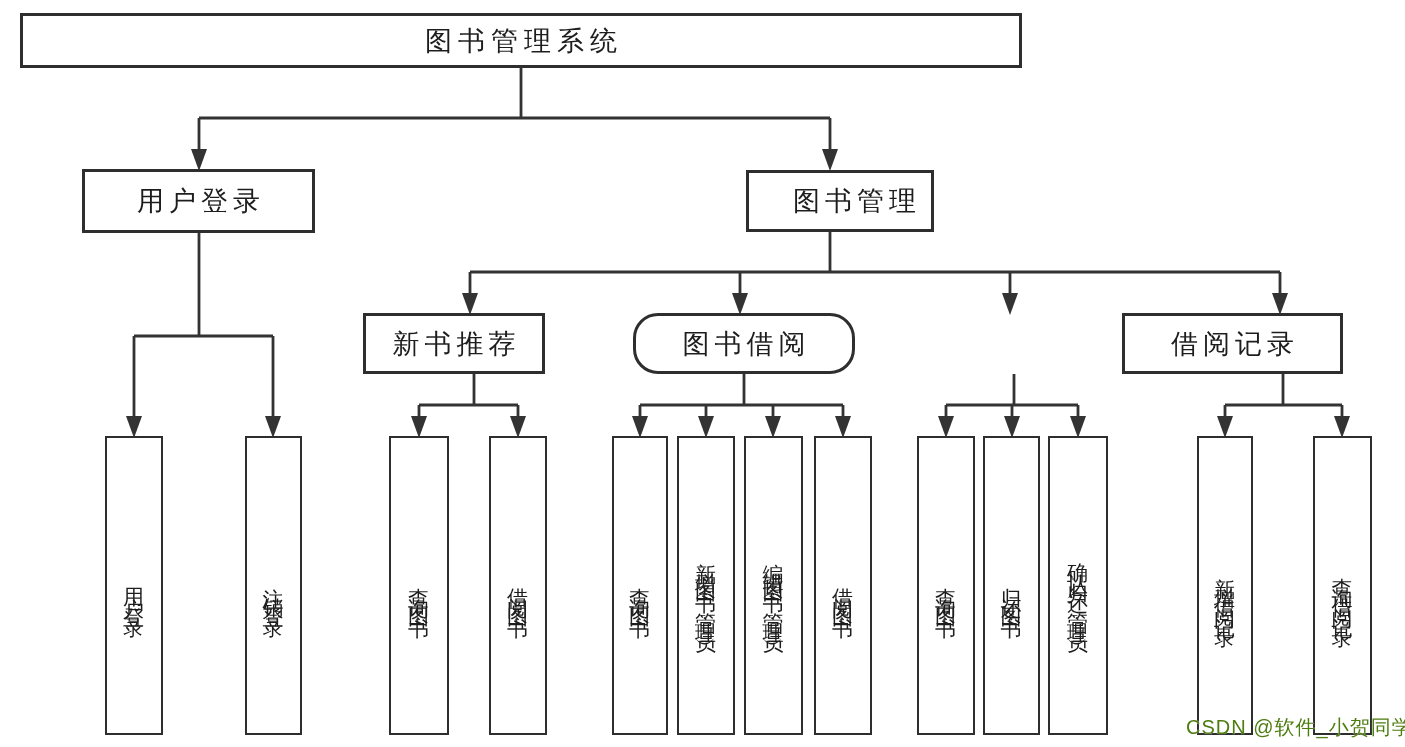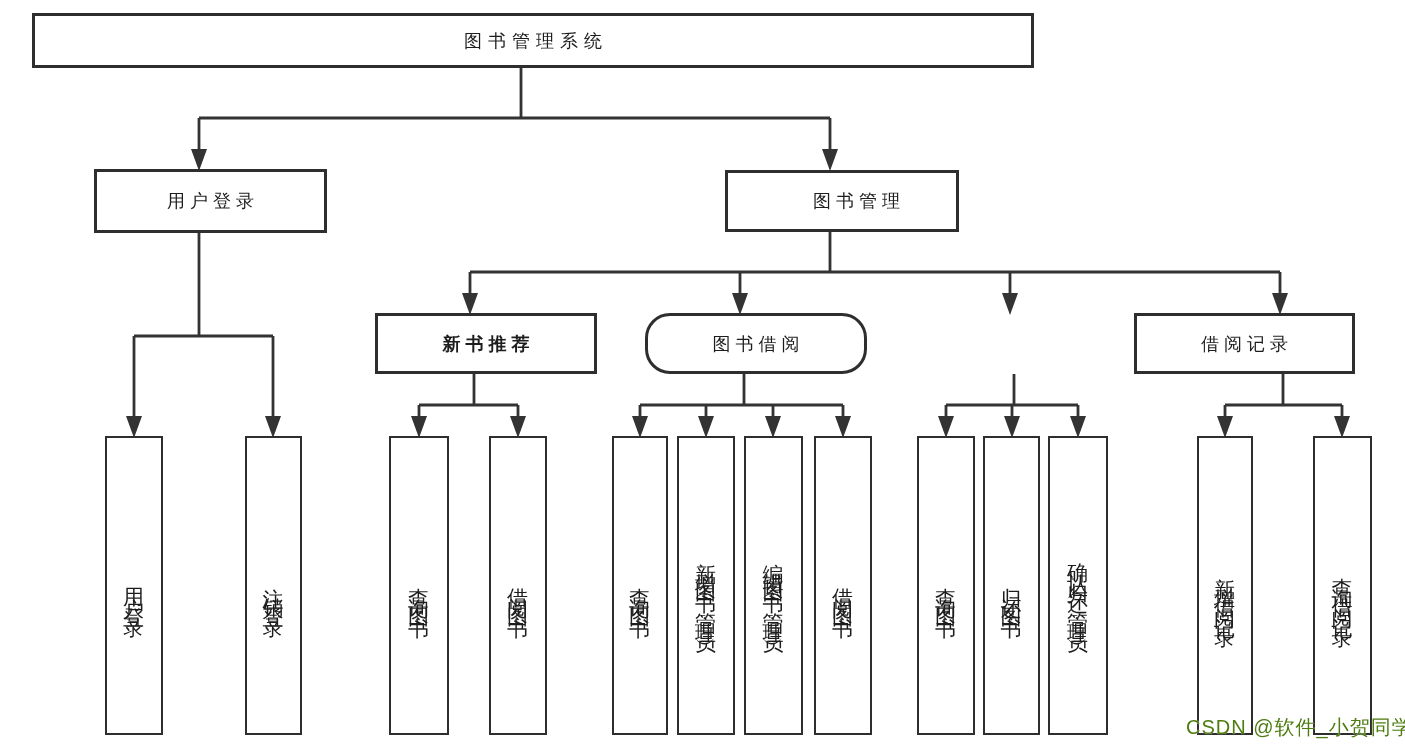--- a/index.html
+++ b/index.html
@@ -25,25 +25,24 @@
   }
   .node {
     position: absolute;
     box-sizing: border-box;
     background: #ffffff;
     border: 3px solid #2e2e2e;
     display: flex;
     align-items: center;
     justify-content: center;
     color: #1d1d1d;
-    font-size: 18px;
+    font-size: 27px;
     letter-spacing: 5px;
     white-space: nowrap;
     text-indent: 5px; 
-    margin-left: 12px;
   }
   .node.root { letter-spacing: 6px; text-indent: 6px; }
   .leaf {
     position: absolute;
     box-sizing: border-box;
     background: #ffffff;
     border: 2.5px solid #2e2e2e;
     display: flex;
     align-items: center;
     justify-content: center;
@@ -125,23 +124,23 @@
       <line x1="1225" y1="405" x2="1342" y2="405" stroke="#333333" stroke-width="2.8"></line>
       <line x1="1225" y1="405" x2="1225" y2="428" stroke="#333333" stroke-width="2.8"></line>
       <polygon points="1217,416 1233,416 1225,438" fill="#333333"></polygon>
       <line x1="1342" y1="405" x2="1342" y2="428" stroke="#333333" stroke-width="2.8"></line>
       <polygon points="1334,416 1350,416 1342,438" fill="#333333"></polygon>
     </svg>
 
   <div class="node root" style="left:20px; top:13px; width:1002px; height:55px;">图书管理系统</div>
 
   <div class="node" style="left:82px; top:169px; width:233px; height:64px;">用户登录</div>
-  <div class="node" style="left:713px; top:170px; width:234px; height:62px;padding-left:29px;">图书管理</div>
+  <div class="node" style="left:746px; top:170px; width:188px; height:62px;padding-left:29px;">图书管理</div>
 
-  <div class="node" style="left:363px; top:313px; width:222px; height:61px;font-weight:bold;">新书推荐</div>
+  <div class="node" style="left:363px; top:313px; width:182px; height:61px;">新书推荐</div>
   <div class="node" style="left:633px; top:313px; width:222px; height:61px;border-radius:25px;">图书借阅</div>
   <div class="node" style="left:1122px; top:313px; width:221px; height:61px;">借阅记录</div>
 
   <div class="leaf" style="left:105px; top:436px; width:58px; height:299px;">
     <span>用户登录</span>
     </div>
   <div class="leaf" style="left:245px; top:436px; width:57px; height:299px;">
     <span>注销登录</span>
     </div>
 

